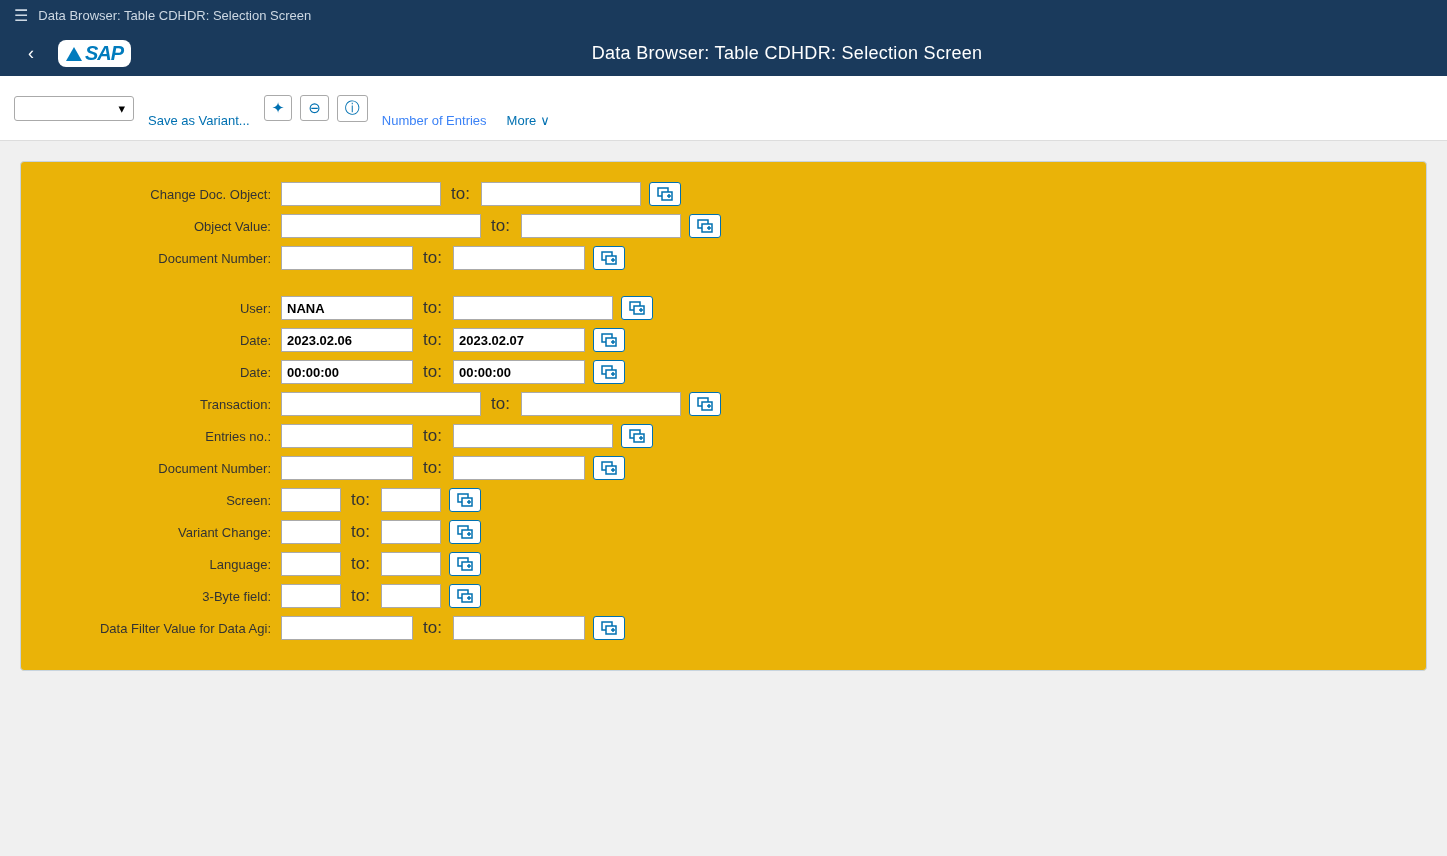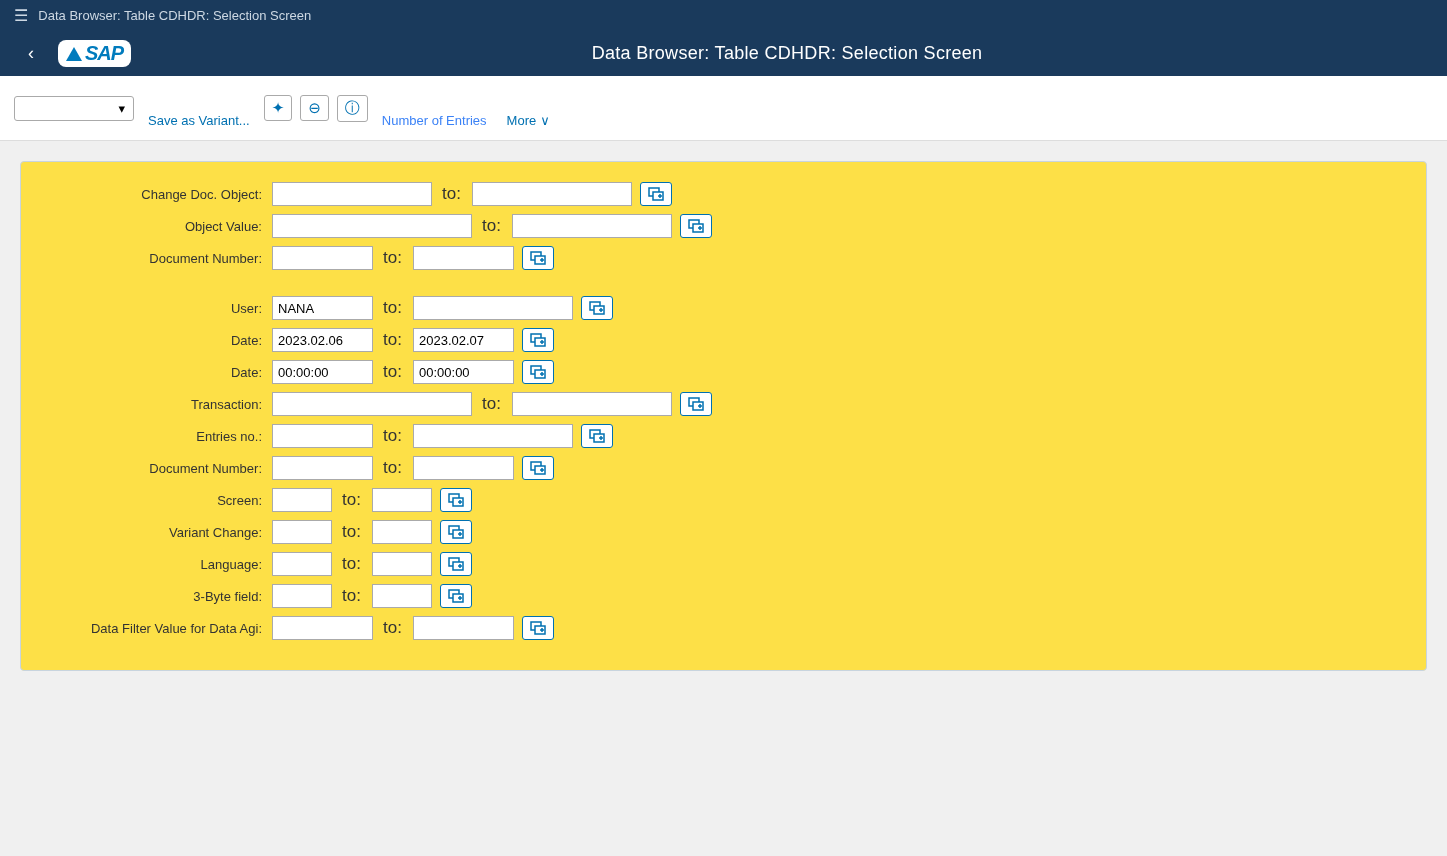--- a/index.html
+++ b/index.html
@@ -100,24 +100,24 @@
       font-size: 15px;
     }
 
     
     .main-content {
       padding: 20px;
       background: #f0f0f0;
       min-height: calc(856px - 140px);
     }
     .form-card {
-      background: #fde047;
+      background: #eab308;
       border: 1px solid #c8d4de;
       border-radius: 4px;
-      padding: 20px 31px;
+      padding: 20px 40px;
     }
 
     
     .form-section { margin-bottom: 10px; }
     .form-row {
       display: flex;
       align-items: center;
       margin-bottom: 8px;
     }
     .form-label {
@@ -128,21 +128,21 @@
       font-size: 13px;
     }
     .form-input {
       border: 1px solid #aaa;
       padding: 3px 5px;
       font-size: 13px;
       background: white;
       height: 24px;
     }
     .form-input-sm { width: 60px; }
-    .form-input-md { width: 101px; }
+    .form-input-md { width: 132px; font-weight: bold; }
     .form-input-lg { width: 160px; }
     .form-input-xl { width: 200px; }
 
     .to-label {
       margin: 0 10px;
       color: #333;
       font-size: 17px;
       min-width: 20px;
     }
 

